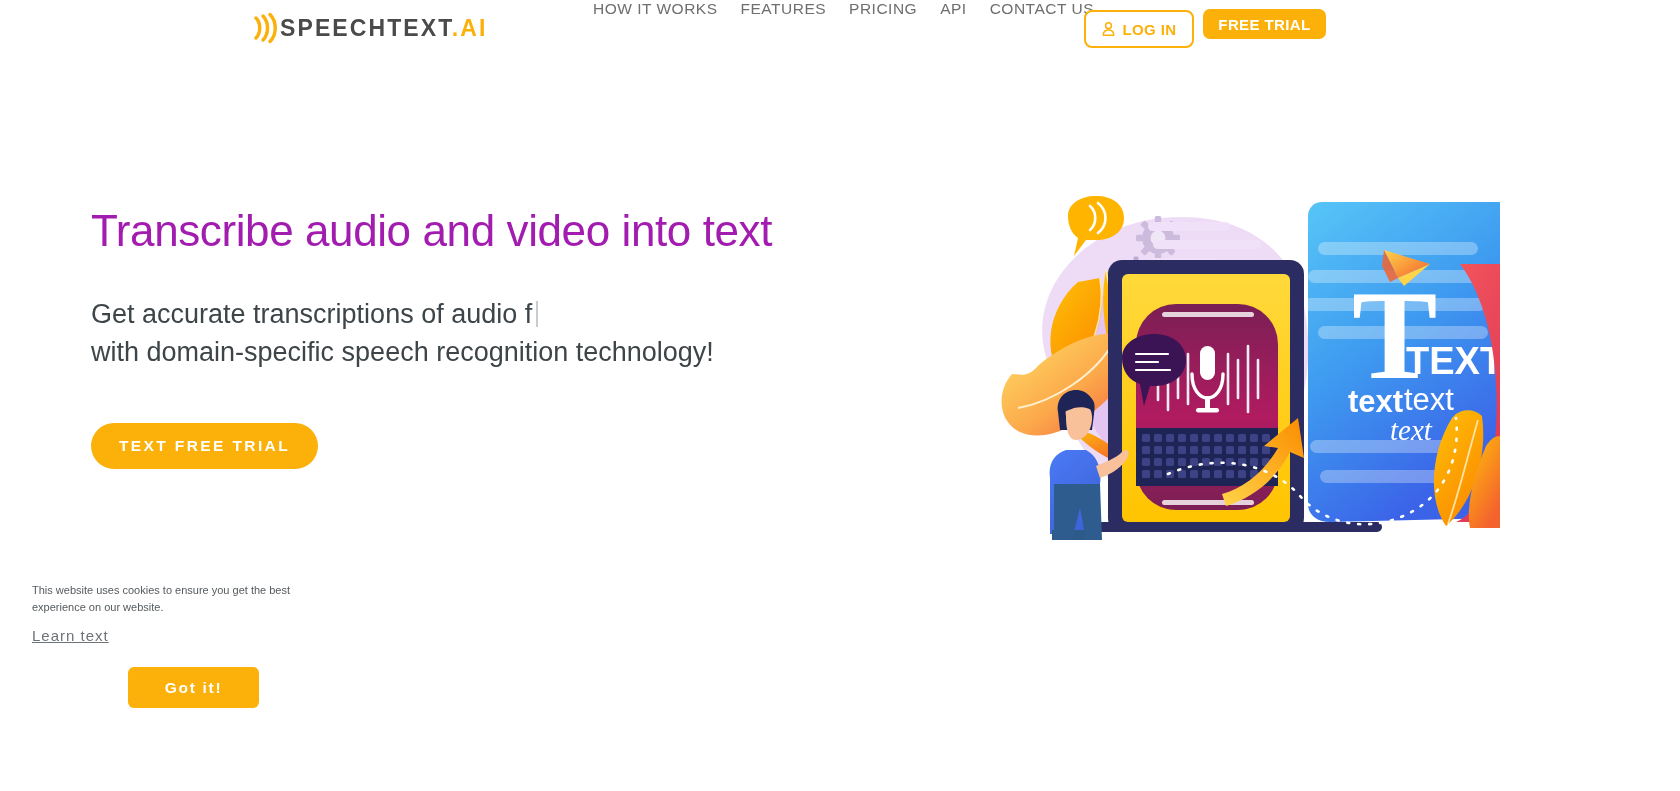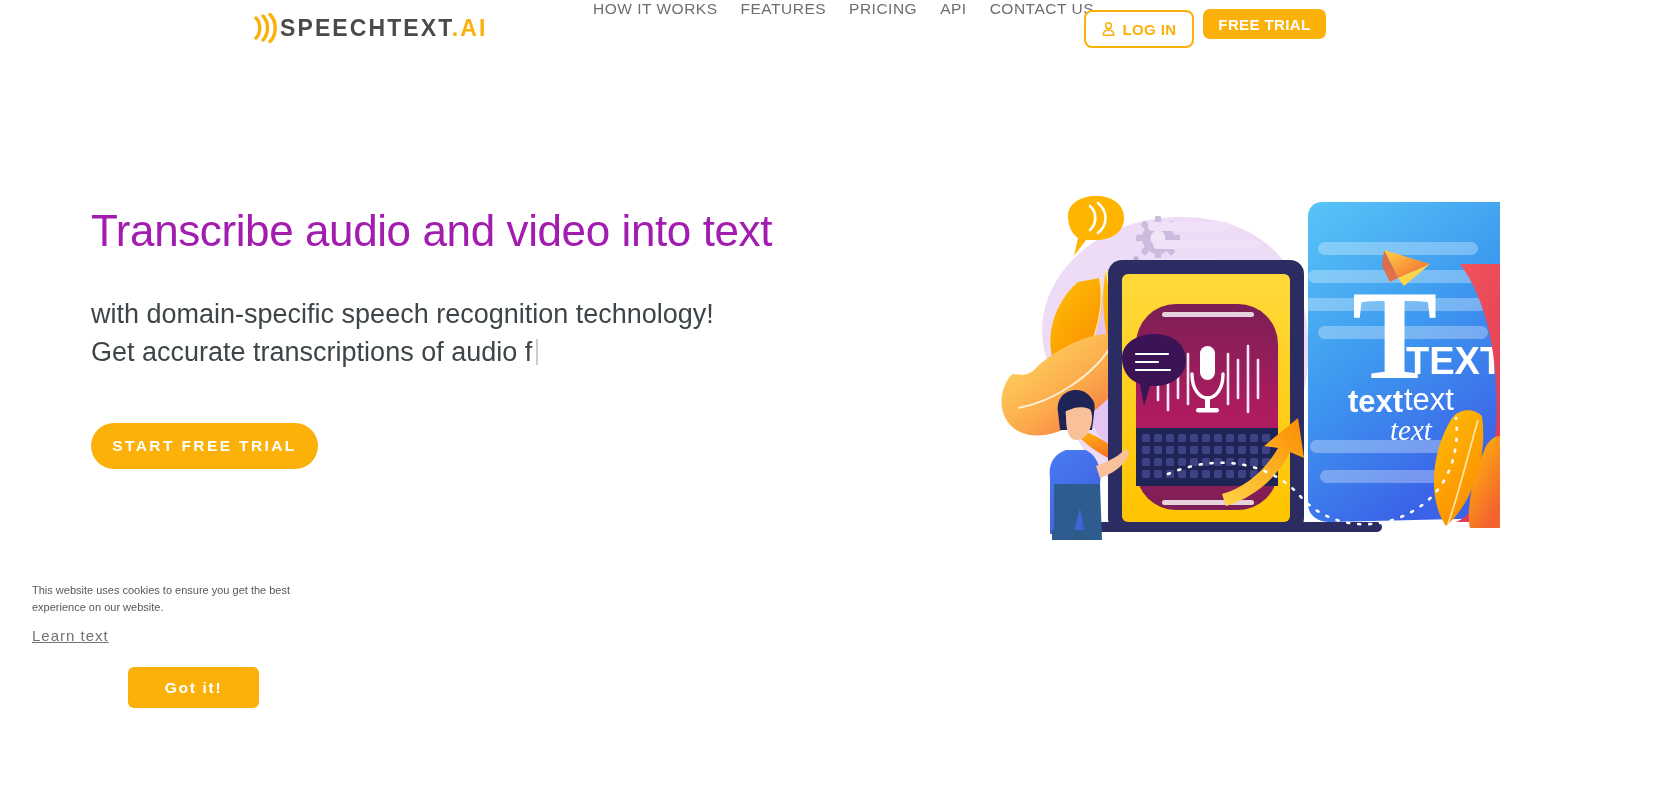--- a/index.html
+++ b/index.html
@@ -254,27 +254,27 @@
     </div>
 
     <div id="freetrial-btn">
       <span class="label">FREE TRIAL</span>
     </div>
   </div>
 
   <div id="hero-text">
     <h1 id="hero-title">Transcribe audio and video into text</h1>
     <div id="hero-sub">
+      <span class="line"><span>Get accurate transcriptions of audio f</span><span id="type-caret"></span></span>
       <span class="line">with domain-specific speech recognition technology!</span>
-      <span class="line"><span>Get accurate transcriptions of audio f</span><span id="type-caret"></span></span>
     </div>
   </div>
 
   <div id="start-trial-btn">
-    <span class="label">START FREE TRIAL</span>
+    <span class="label">TEXT FREE TRIAL</span>
   </div>
 
   <div id="hero-illustration">
     <svg viewBox="0 0 600 362" xmlns="http://www.w3.org/2000/svg">
       <defs>
         <linearGradient id="gBlueDoc" x1="0" y1="0" x2="0.45" y2="1">
           <stop offset="0" stop-color="#57C5F7"></stop>
           <stop offset="0.5" stop-color="#3E9BF0"></stop>
           <stop offset="1" stop-color="#3B63E8"></stop>
         </linearGradient>

